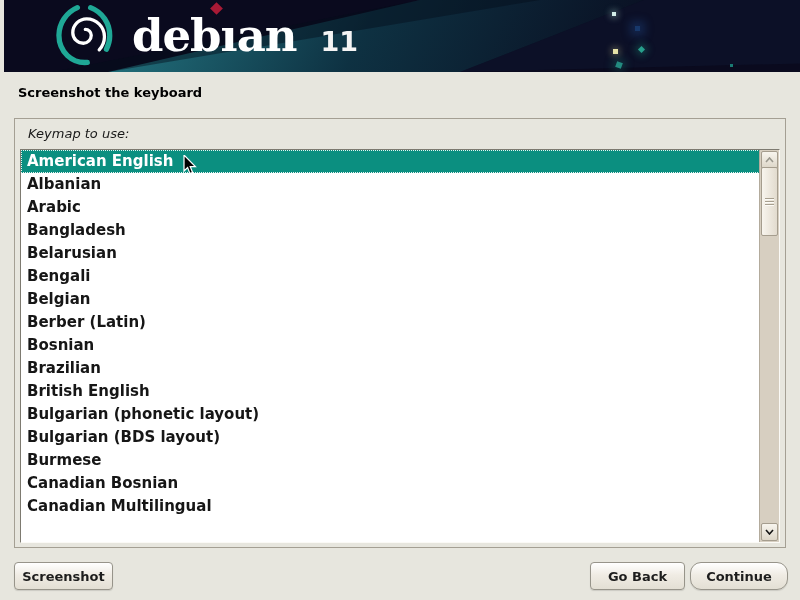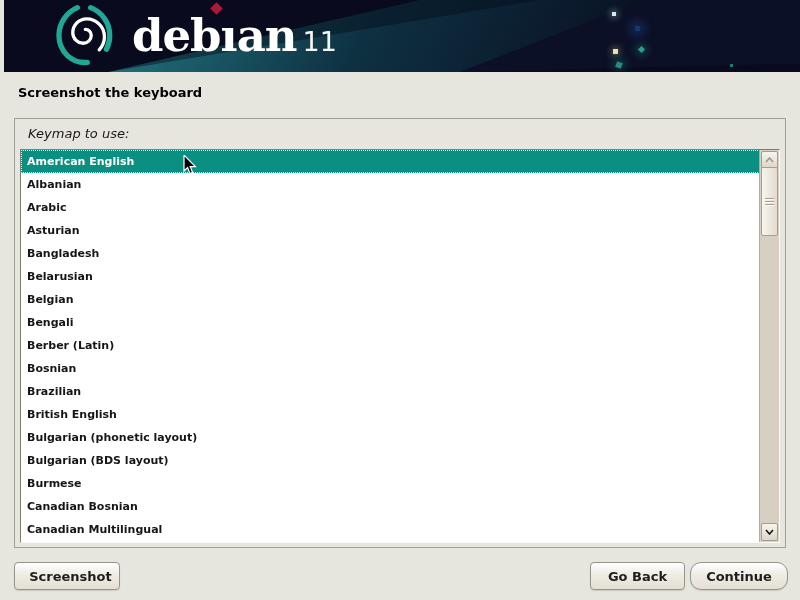--- a/index.html
+++ b/index.html
@@ -12,32 +12,32 @@
   .wedge-bright{clip-path:polygon(52% 0,80% 0,57% 100%,13% 100%);
     background:linear-gradient(115deg,rgba(40,135,145,.95) 8%,rgba(16,70,85,.65) 45%,rgba(8,28,45,.25) 80%);}
   .wedge-facet{clip-path:polygon(52% 0,67% 0,13% 100%,6% 100%);background:rgba(5,14,26,.45);}
   .wedge-right{clip-path:polygon(80% 0,100% 0,100% 88%,57% 100%);background:rgba(14,22,48,.55);}
   .spark{position:absolute;}
   .logo{position:absolute;left:44px;top:2px;height:68px;display:flex;align-items:center;}
   .brandwrap{position:absolute;left:128px;top:13px;display:flex;align-items:baseline;}
   .brand{position:relative;font-family:"DejaVu Serif","Liberation Serif",serif;font-weight:bold;
     font-size:45px;line-height:1;color:#fff;letter-spacing:-1px;}
   .diamond{position:absolute;left:80px;top:-9px;width:9px;height:9px;transform:rotate(45deg);}
-  .version{font-size:27px;line-height:1;color:#f4f4f4;margin-left:6px;font-weight:normal;}
+  .version{font-size:27px;line-height:1;color:#f4f4f4;margin-left:24px;font-weight:bold;}
 
   
   .page-title{position:absolute;left:18px;top:85px;font-size:13px;font-weight:bold;color:#000;}
   .frame{position:absolute;left:14px;top:118px;width:770px;height:428px;border:1px solid #a49f93;}
   .frame-label{position:absolute;left:13px;top:7px;font-size:13px;font-style:italic;color:#1a1a1a;}
 
   .listbox{position:absolute;left:5px;top:30px;width:758px;height:392px;background:#fff;
     border-top:1px solid #7d7a70;border-left:1px solid #7d7a70;
     border-bottom:1px solid #fbfaf6;border-right:1px solid #fbfaf6;overflow:hidden;}
   .rows{position:absolute;left:0;top:0;right:19px;bottom:0;overflow:hidden;}
-  .row{height:23px;line-height:23px;padding-left:6px;font-size:11px;font-weight:bold;
+  .row{height:23px;line-height:23px;padding-left:6px;font-size:15px;font-weight:bold;
     color:#161616;white-space:nowrap;}
   .row.selected{color:#fff;outline:1px dotted rgba(255,255,255,.9);outline-offset:-1px;}
 
   
   .scrollbar{position:absolute;top:0;right:0;bottom:0;width:19px;background:#d7cfc1;
     border-left:1px solid #b3ab9c;}
   .stepper{position:absolute;left:1px;right:1px;height:16px;border:1px solid #a59d8e;border-radius:2px;
     background:linear-gradient(#f8f5ee,#ddd6c8);display:flex;align-items:center;justify-content:center;}
   .stepper.up{top:1px;}
   .stepper.down{bottom:1px;}
@@ -45,21 +45,21 @@
     background:linear-gradient(90deg,#f8f5ee,#e2dbce);display:flex;flex-direction:column;
     align-items:center;justify-content:center;gap:2px;}
   .grip{width:9px;height:1px;background:#a79f8f;box-shadow:0 1px 0 #fcfbf7;}
 
   
   .btn{position:absolute;top:562px;height:26px;border:1px solid #97948a;border-radius:4px;
     background:linear-gradient(#ffffff,#f0ece4 45%,#e3dfd4);
     font-family:"DejaVu Sans","Liberation Sans",sans-serif;
     font-size:13px;font-weight:bold;color:#1d1d1d;display:flex;align-items:center;justify-content:center;
     box-shadow:0 1px 1px rgba(0,0,0,.12);}
-  .btn-screenshot{left:14px;width:97px;padding-left:7px;}
+  .btn-screenshot{left:14px;width:97px;}
   .btn-goback{left:590px;width:93px;text-align:center;}
   .btn-continue{left:690px;width:96px;border-radius:11px;}
 
   .cursor{position:absolute;left:183px;top:155px;}
 </style>
 </head>
 <body>
 
 <div class="screen">
 
@@ -89,25 +89,24 @@
 
   <div class="page-title">Screenshot the keyboard</div>
 
   <div class="frame">
     <div class="frame-label">Keymap to use:</div>
     <div class="listbox">
       <div class="rows" id="rows">
           <div class="row selected" style="background: rgb(11, 143, 128);">American English</div>
           <div class="row">Albanian</div>
           <div class="row">Arabic</div>
-          <div class="row">Asturian</div>
           <div class="row">Bangladesh</div>
           <div class="row">Belarusian</div>
+          <div class="row">Bengali</div>
           <div class="row">Belgian</div>
-          <div class="row">Bengali</div>
           <div class="row">Berber (Latin)</div>
           <div class="row">Bosnian</div>
           <div class="row">Brazilian</div>
           <div class="row">British English</div>
           <div class="row">Bulgarian (phonetic layout)</div>
           <div class="row">Bulgarian (BDS layout)</div>
           <div class="row">Burmese</div>
           <div class="row">Canadian Bosnian</div>
           <div class="row">Canadian Multilingual</div>
         </div>

